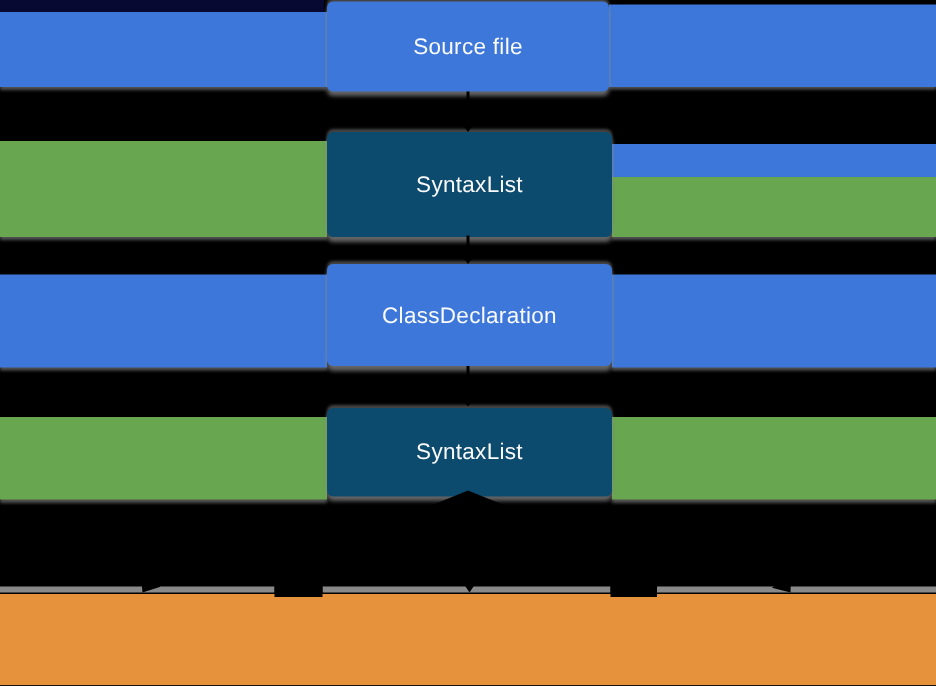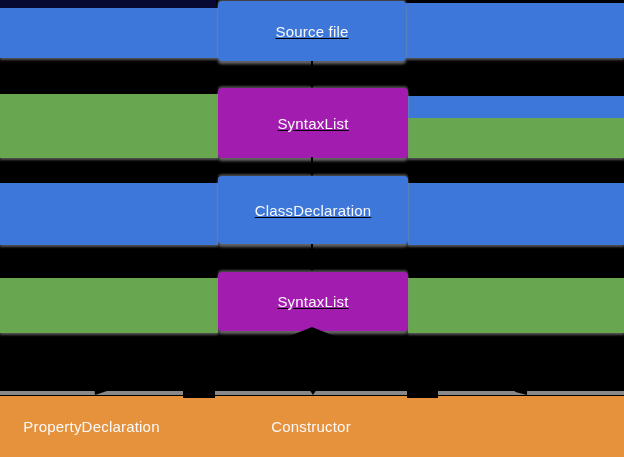--- a/index.html
+++ b/index.html
@@ -8,24 +8,23 @@
     overflow:hidden;font-family:"Liberation Sans",sans-serif;
   }
   .band{position:absolute;}
   .band-blue{background:#3c77d9;box-shadow:0 2px 2px rgba(150,150,150,.55);}
   .band-green{background:#68a64f;box-shadow:0 2px 2px rgba(150,150,150,.55);}
   .band-orange{background:#e6913c;}
   .node{
     position:absolute;border-radius:4px;display:flex;align-items:center;justify-content:center;
     box-shadow:0 -2px 2px rgba(140,140,140,.5),0 3px 3px rgba(145,145,145,.7);
     z-index:2;
-    text-decoration:underline;
   }
   .node-blue{background:#3c77d9;}
-  .node-green{background:#a21caf;}
+  .node-green{background:#0c4a6e;}
   .lbl{
     color:#fafafa;font-size:15px;letter-spacing:.2px;white-space:nowrap;
     text-align:center;
   }
   .botlbl{
     position:absolute;top:396px;height:61px;display:flex;align-items:center;justify-content:center;
     color:#fafafa;font-size:15px;letter-spacing:.2px;z-index:4;
   }
   .shadowline{position:absolute;top:391px;height:4px;background:rgba(152,152,152,.9);z-index:3;}
   .gapnotch{position:absolute;top:391px;height:7px;background:#000;z-index:3;}
@@ -64,26 +63,20 @@
     <span class="lbl">SyntaxList</span>
   </div>
 
   <div class="band band-orange" style="left:0;top:396px;width:624px;height:61px;box-shadow:none;"></div>
   <div class="shadowline" style="left:0;width:183px;"></div>
   <div class="shadowline" style="left:215px;width:192px;"></div>
   <div class="shadowline" style="left:438px;width:186px;"></div>
   <div class="gapnotch" style="left:183px;width:32px;"></div>
   <div class="gapnotch" style="left:407px;width:31px;"></div>
 
-  <div class="botlbl" style="left:0;width:183px;">
-    <span>PropertyDeclaration</span>
-  </div>
-  <div class="botlbl" style="left:215px;width:192px;">
-    <span>Constructor</span>
-  </div>
 
   <svg id="arrows" width="624" height="457" viewBox="0 0 624 457">
 
     <g>
       <line x1="312" y1="61" x2="312" y2="81" stroke="#000" stroke-width="2"></line>
       <polygon points="306,80 318,80 312,88" fill="#000"></polygon>
     </g>
 
     <g>
       <line x1="312" y1="157" x2="312" y2="169" stroke="#000" stroke-width="2"></line>

